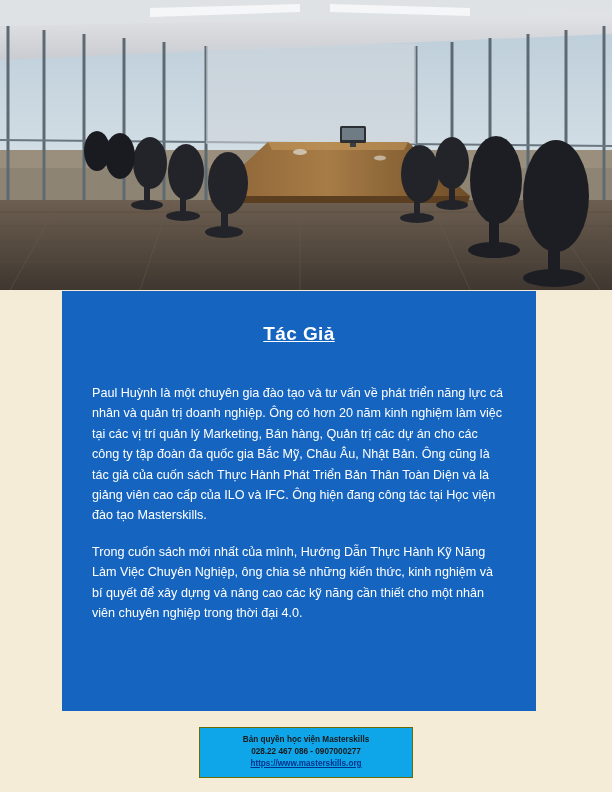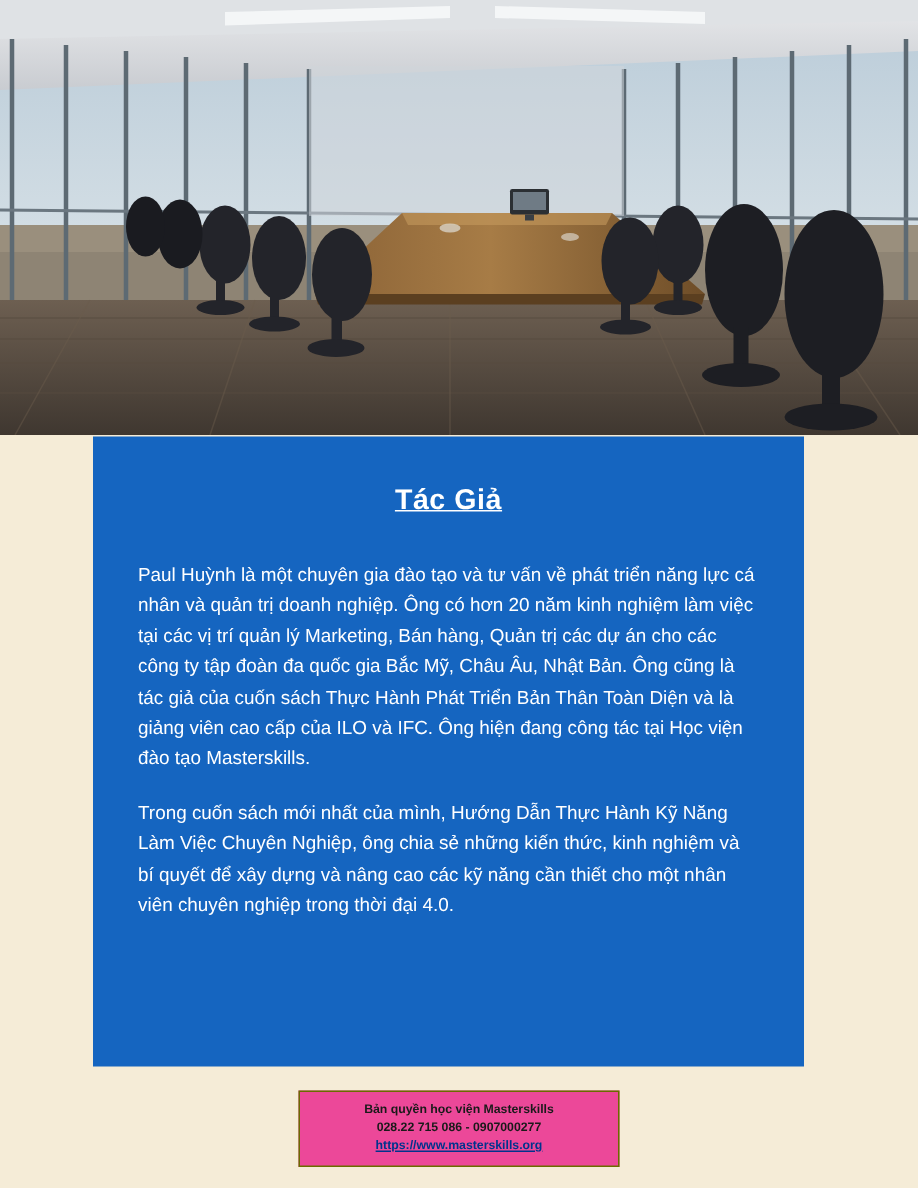--- a/index.html
+++ b/index.html
@@ -47,38 +47,38 @@
   .panel-title {
     color: #ffffff;
     font-size: 19px;
     font-weight: bold;
     text-align: center;
     text-decoration: underline;
     letter-spacing: 0.4px;
     margin: 6px 0 0 0;
   }
   .panel-body {
-    margin-top: 28px;
+    margin-top: 38px;
   }
   .panel-body p {
     color: #ffffff;
     font-size: 12.6px;
     line-height: 1.62;
     margin: 0 0 16px 0;
     text-align: left;
   }
   .panel-body p:last-child { margin-bottom: 0; }
 
   
   .footer-box {
     position: absolute;
     left: 199px;
     top: 727px;
     width: 214px;
-    background: #ec4899;
+    background: #0ea5e9;
     border: 1px solid #6b6b00;
     box-sizing: border-box;
     padding: 6px 4px 7px 4px;
     text-align: center;
   }
   .footer-box div {
     font-size: 8.2px;
     font-weight: bold;
     color: #1a1a1a;
     line-height: 1.45;
@@ -217,17 +217,17 @@
   <div class="panel">
     <div class="panel-title">Tác Giả</div>
     <div class="panel-body">
       <p>Paul Huỳnh là một chuyên gia đào tạo và tư vấn về phát triển năng lực cá nhân và quản trị doanh nghiệp. Ông có hơn 20 năm kinh nghiệm làm việc tại các vị trí quản lý Marketing, Bán hàng, Quản trị các dự án cho các công ty tập đoàn đa quốc gia Bắc Mỹ, Châu Âu, Nhật Bản. Ông cũng là tác giả của cuốn sách Thực Hành Phát Triển Bản Thân Toàn Diện và là giảng viên cao cấp của ILO và IFC. Ông hiện đang công tác tại Học viện đào tạo Masterskills.</p>
       <p>Trong cuốn sách mới nhất của mình, Hướng Dẫn Thực Hành Kỹ Năng Làm Việc Chuyên Nghiệp, ông chia sẻ những kiến thức, kinh nghiệm và bí quyết để xây dựng và nâng cao các kỹ năng cần thiết cho một nhân viên chuyên nghiệp trong thời đại 4.0.</p>
     </div>
   </div>
 
   <div class="footer-box">
     <div>Bản quyền học viện Masterskills</div>
-    <div>028.22 715 086 - 0907000277</div>
+    <div>028.22 467 086 - 0907000277</div>
     <div class="url">https://www.masterskills.org</div>
   </div>
 
 </div>
 
 </body></html>

